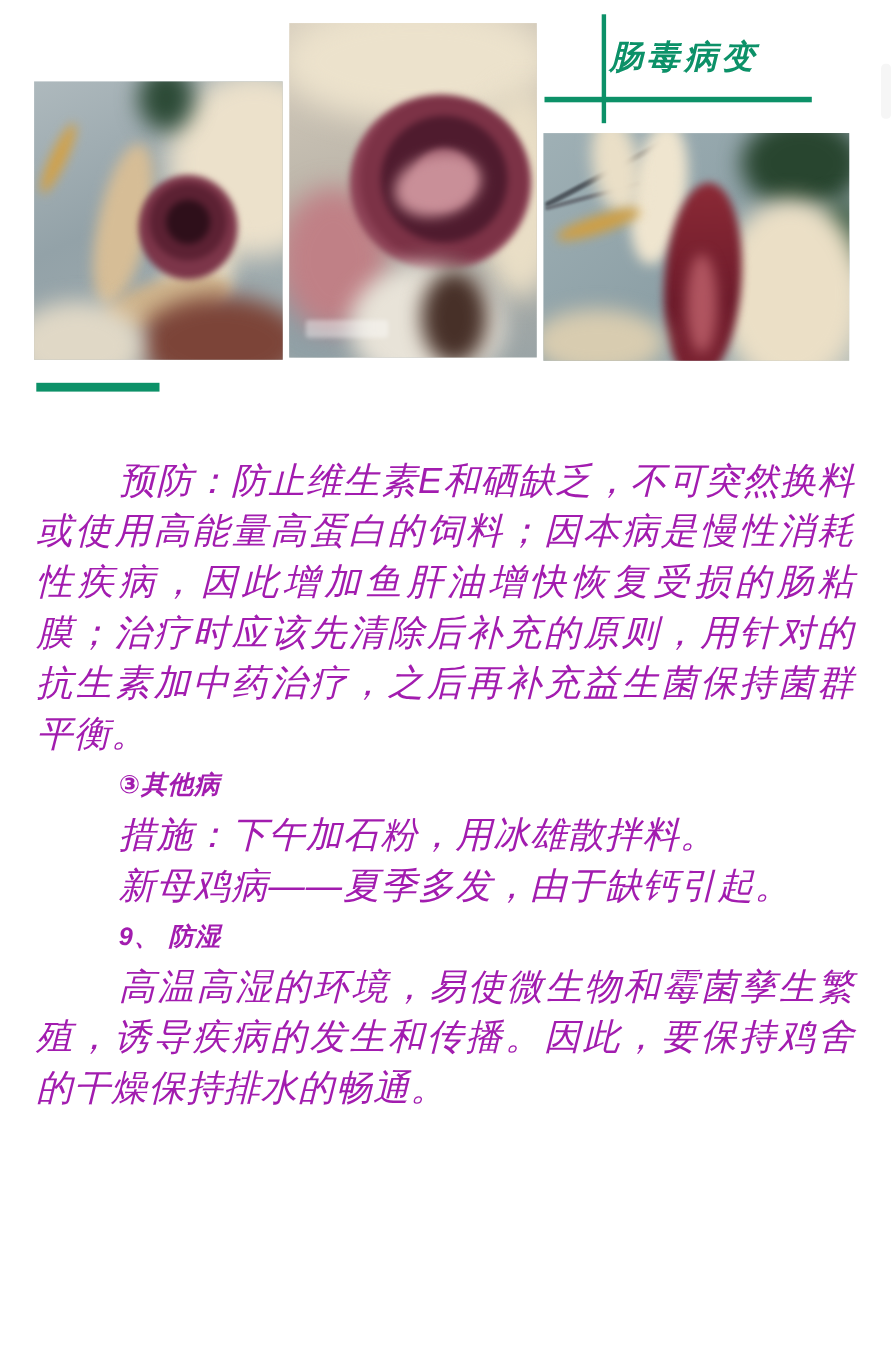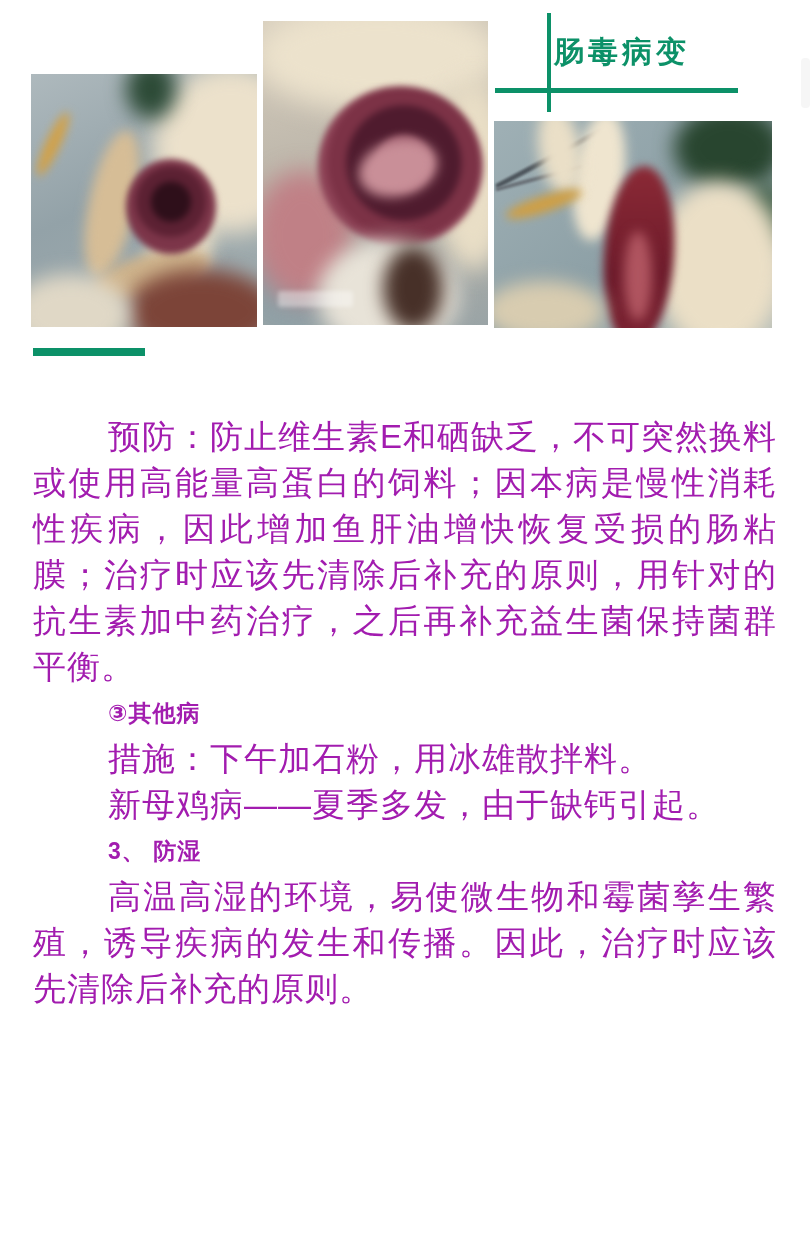--- a/index.html
+++ b/index.html
@@ -7,20 +7,21 @@
     padding: 0;
     background: #ffffff;
   }
   .page {
     position: relative;
     width: 810px;
     height: 1240px;
     background: var(--page-bg, #ffffff);
     overflow: hidden;
     font-family: "Liberation Sans", "DejaVu Sans", sans-serif;
+    font-style: italic;
   }
 
   
   .photo {
     position: absolute;
     overflow: hidden;
   }
   .photo i {
     position: absolute;
     display: block;
@@ -173,17 +174,17 @@
 
   <div class="chip"></div>
 
   <div class="scroll-sliver"></div>
 
   <div class="article">
     <p>预防：防止维生素E和硒缺乏，不可突然换料或使用高能量高蛋白的饲料；因本病是慢性消耗性疾病，因此增加鱼肝油增快恢复受损的肠粘膜；治疗时应该先清除后补充的原则，用针对的抗生素加中药治疗，之后再补充益生菌保持菌群平衡。</p>
     <p class="heading">③其他病</p>
     <p>措施：下午加石粉，用冰雄散拌料。</p>
     <p>新母鸡病——夏季多发，由于缺钙引起。</p>
-    <p class="heading">3、 防湿</p>
-    <p>高温高湿的环境，易使微生物和霉菌孳生繁殖，诱导疾病的发生和传播。因此，治疗时应该先清除后补充的原则。</p>
+    <p class="heading">9、 防湿</p>
+    <p>高温高湿的环境，易使微生物和霉菌孳生繁殖，诱导疾病的发生和传播。因此，要保持鸡舍的干燥保持排水的畅通。</p>
   </div>
 
 </div>
 
 </body></html>

